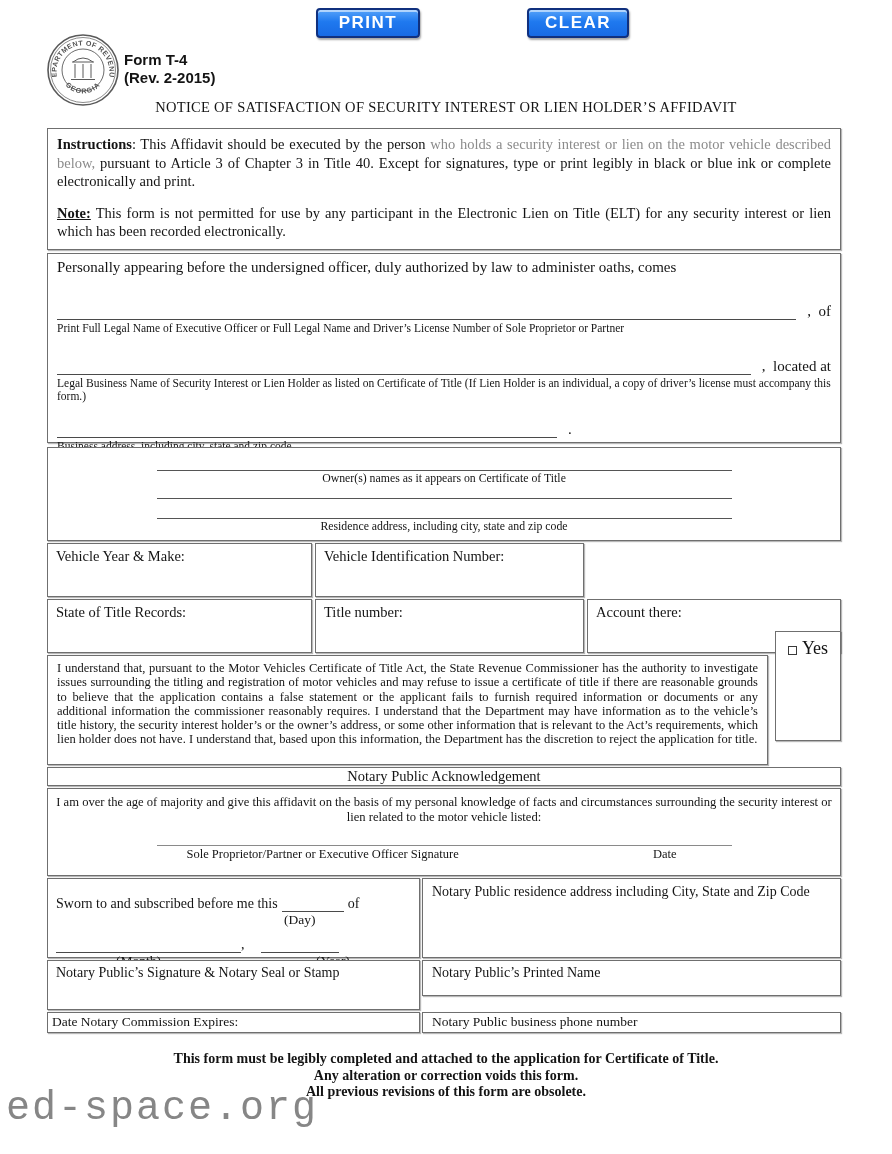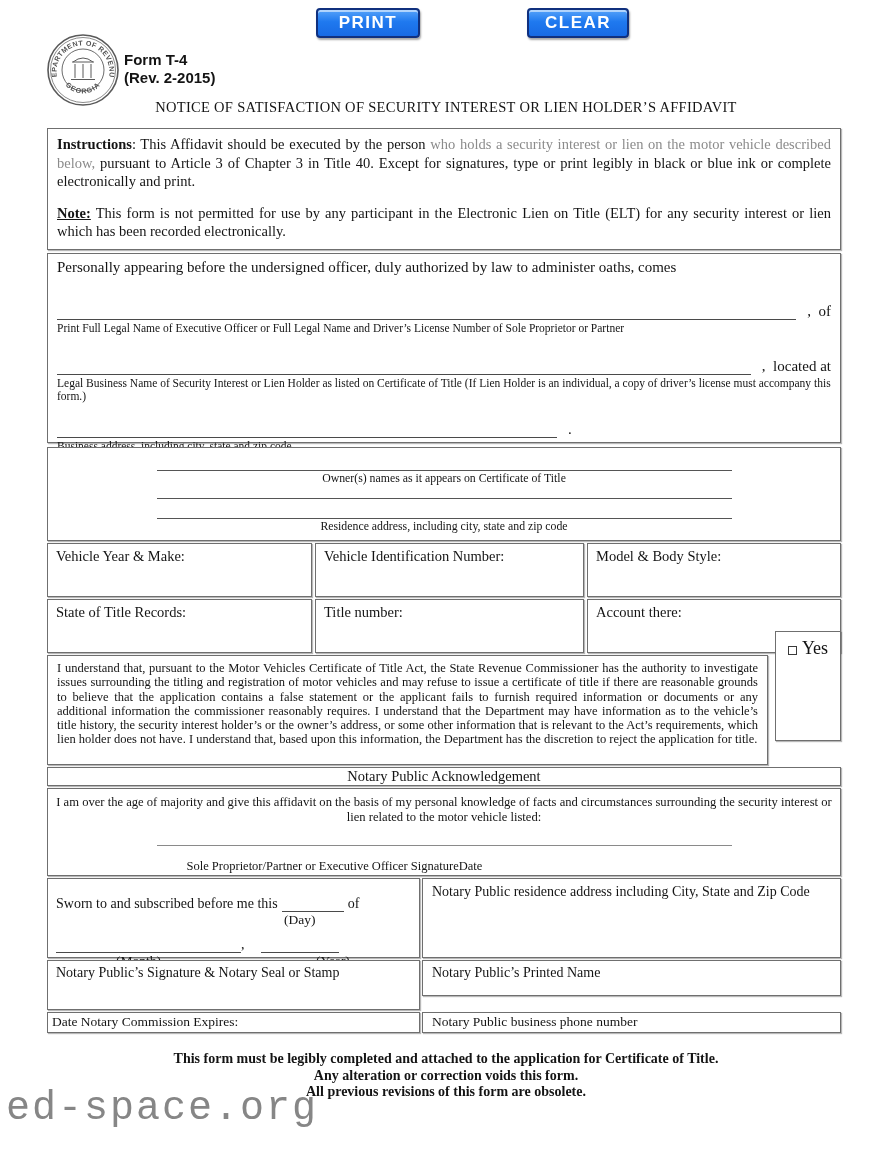--- a/index.html
+++ b/index.html
@@ -74,21 +74,21 @@
   
   .bx-understand { top:655px; left:47px; width:721px; height:110px; padding:5px 9px; font-size:12.5px; line-height:14.3px; text-align:justify; }
   .bx-yes { top:631px; left:775px; width:66px; height:110px; padding-top:6px; text-align:center; font-size:18px; }
   .cb { display:inline-block; width:9px; height:9px; border:1px solid #3a3a3a; margin-right:5px; vertical-align:-1px; cursor:pointer; }
 
   
   .bx-nheader { top:767px; height:19px; text-align:center; font-size:14.5px; line-height:17px; }
   .bx-majority { top:788px; height:88px; padding-top:6px; }
   .majority-text { width:786px; margin:0 auto; text-align:center; font-size:12.6px; line-height:15px; }
   .sig-line { margin:20px auto 0; width:575px; border-bottom:1px solid #8a8a8a; height:1px; }
-  .sig-labels { width:575px; margin:1px auto 0; display:flex; font-size:12.5px; padding:12px 55px 0 30px; }
+  .sig-labels { width:575px; margin:1px auto 0; display:flex; justify-content:space-between; font-size:12.5px; padding:0 55px 0 30px; }
 
   
   .bx-sworn-l { top:878px; left:47px; width:373px; height:80px; padding:6px 8px; font-size:14px; }
   .bx-sworn-r { top:878px; left:422px; width:419px; height:80px; padding:5px 9px; font-size:14px; }
   .sworn-row1 { margin-top:11px; display:flex; align-items:flex-end; }
   .sworn-row1 .fill-line { flex:none; width:62px; margin:0 4px; }
   .day-label { font-size:13.5px; margin-left:228px; }
   .sworn-row2 { margin-top:9px; display:flex; align-items:flex-end; }
   .blank-month { width:185px; border-bottom:1px solid #4a4a4a; height:1em; }
   .blank-year { width:78px; border-bottom:1px solid #4a4a4a; height:1em; margin-left:16px; }
@@ -182,21 +182,20 @@
     <div class="owner-line" style="margin-top:22px;"></div>
     <div class="owner-label">Owner(s) names as it appears on Certificate of Title</div>
     <div class="owner-line" style="margin-top:13px;"></div>
     <div class="owner-line" style="margin-top:19px;"></div>
     <div class="owner-label">Residence address, including city, state and zip code</div>
   </div>
 
   <div class="vrow vrow-1">
     <div class="vcell vc1"><span>Vehicle Year &amp; Make:</span></div>
     <div class="vcell vc2"><span>Vehicle Identification Number:</span></div>
-    <div class="vcell vc3"><span>Model  &amp; Body Style:</span></div>
   </div>
 
   <div class="vrow vrow-2">
     <div class="vcell vc1"><span>State of Title Records:</span></div>
     <div class="vcell vc2"><span>Title number:</span></div>
     <div class="vcell vc3"><span>Account there:</span></div>
   </div>
 
   <div class="bx bx-understand">
     <span>I understand that, pursuant to the Motor Vehicles Certificate of Title Act, the State Revenue Commissioner has the authority to investigate issues surrounding the titling and registration of motor vehicles and may refuse to issue a certificate of title if there are reasonable grounds to believe that the application contains a false statement or the applicant fails to furnish required information or documents or any additional information the commissioner reasonably requires.  I understand that the Department may have information as to the vehicle’s title history, the security interest holder’s or the owner’s address, or some other information that is relevant to the Act’s requirements, which lien holder does not have.  I understand that, based upon this information, the Department has the discretion to reject the application for title.</span>

